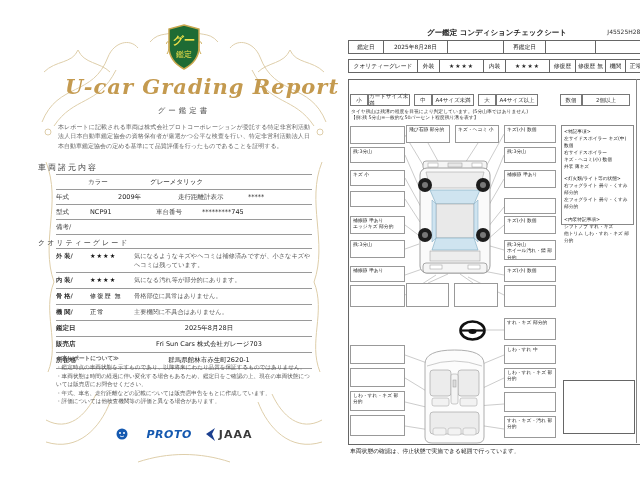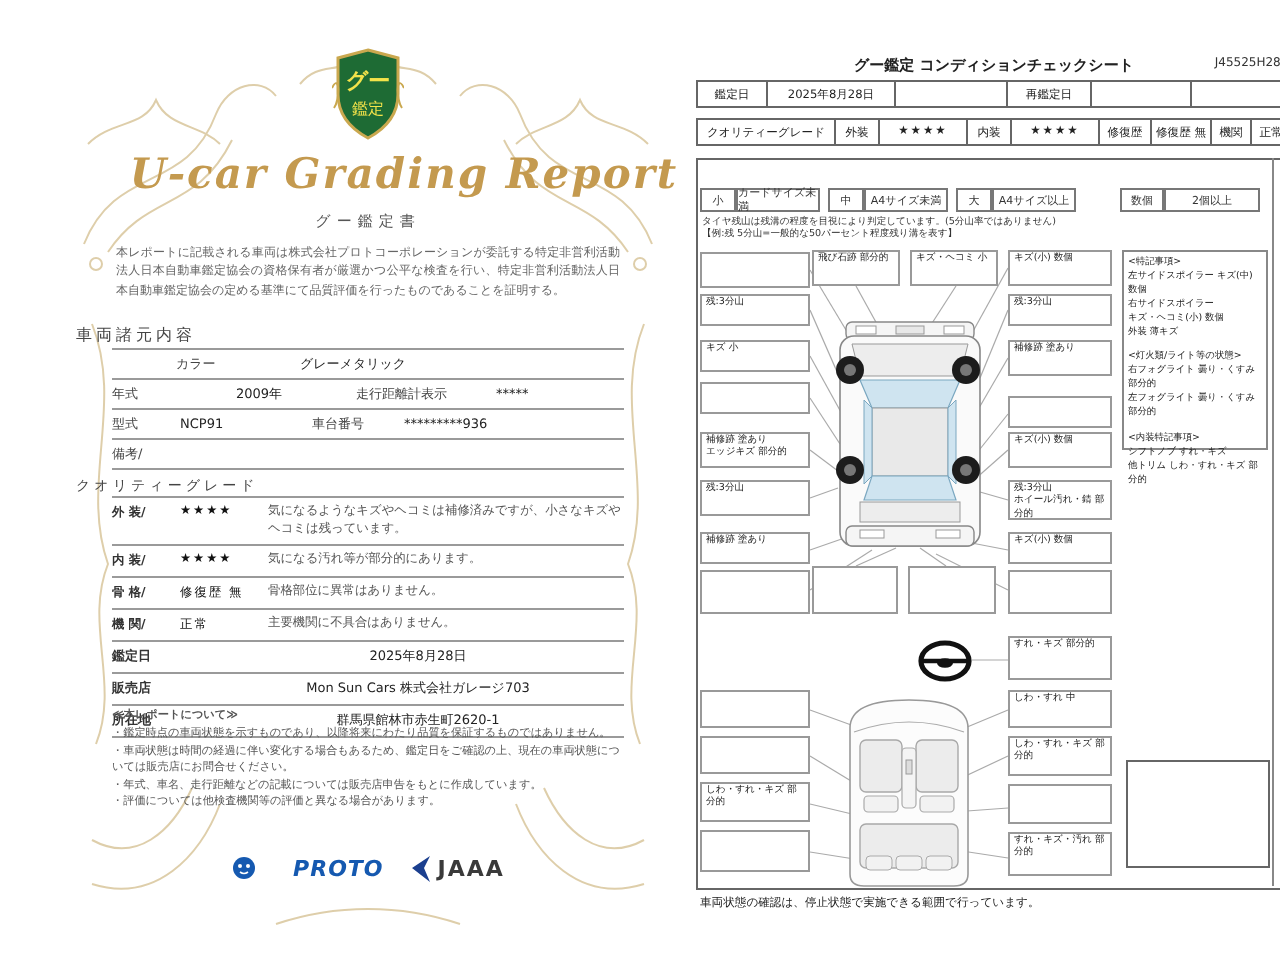--- a/index.html
+++ b/index.html
@@ -103,21 +103,21 @@
     <div class="spec-row">
       <span class="lb" style="width:62px;">年式</span>
       <span class="vl" style="width:60px;">2009年</span>
       <span class="lb" style="width:70px;">走行距離計表示</span>
       <span class="vl">*****</span>
     </div>
     <div class="spec-row">
       <span class="lb" style="width:34px;">型式</span>
       <span class="vl" style="width:66px;">NCP91</span>
       <span class="lb" style="width:46px;">車台番号</span>
-      <span class="vl">*********936</span>
+      <span class="vl">*********745</span>
     </div>
     <div class="spec-row">
       <span class="lb">備考/</span>
     </div>
   </div>
 
   <div class="abs sec-title" style="left:0;top:226px;width:292px;font-size:7px;">クオリティーグレード</div>
 
   <div class="abs" style="left:18px;top:236px;width:256px;border-top:1px solid #9a9a9a;">
     <div class="grade-row">
@@ -139,21 +139,21 @@
       <span class="grade-lb">機 関/</span>
       <span class="grade-val">正常</span>
       <span class="grade-desc">主要機関に不具合はありません。</span>
     </div>
     <div class="meta-row">
       <span class="meta-lb">鑑定日</span>
       <span class="meta-vl">2025年8月28日</span>
     </div>
     <div class="meta-row">
       <span class="meta-lb">販売店</span>
-      <span class="meta-vl">Mon Sun Cars 株式会社ガレージ703</span>
+      <span class="meta-vl">Fri Sun Cars 株式会社ガレージ703</span>
     </div>
     <div class="meta-row">
       <span class="meta-lb">所在地</span>
       <span class="meta-vl">群馬県館林市赤生町2620-1</span>
     </div>
   </div>
 
   <div class="abs about" style="left:18px;top:342px;width:256px;">
     <div style="font-weight:bold;margin-bottom:1px;">≪本レポートについて≫</div>
     <div>・鑑定時点の車両状態を示すものであり、以降将来にわたり品質を保証するものではありません。</div>

